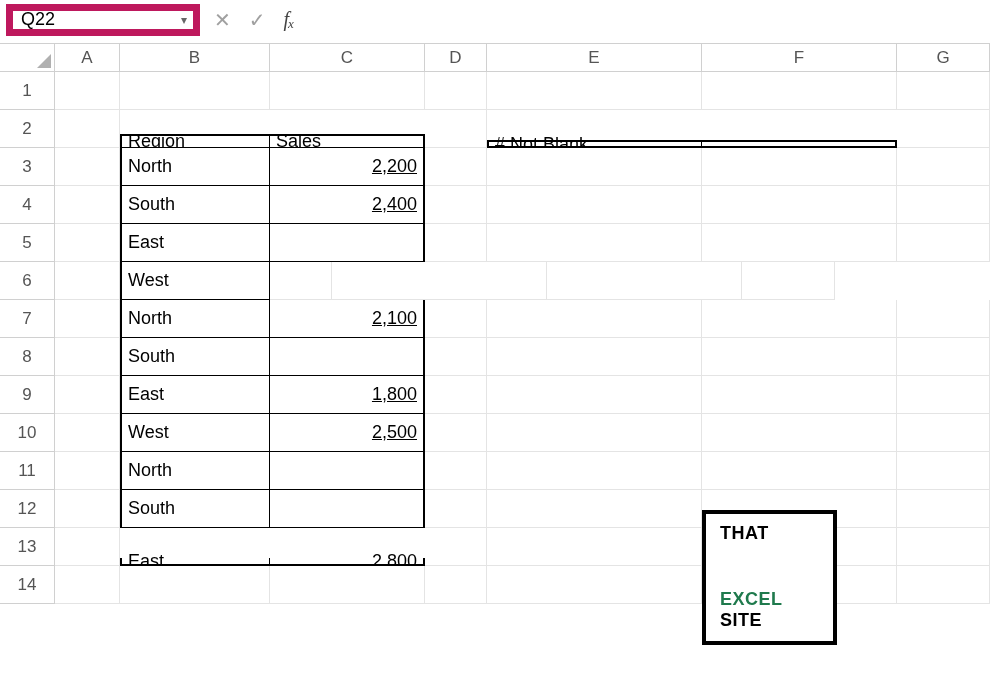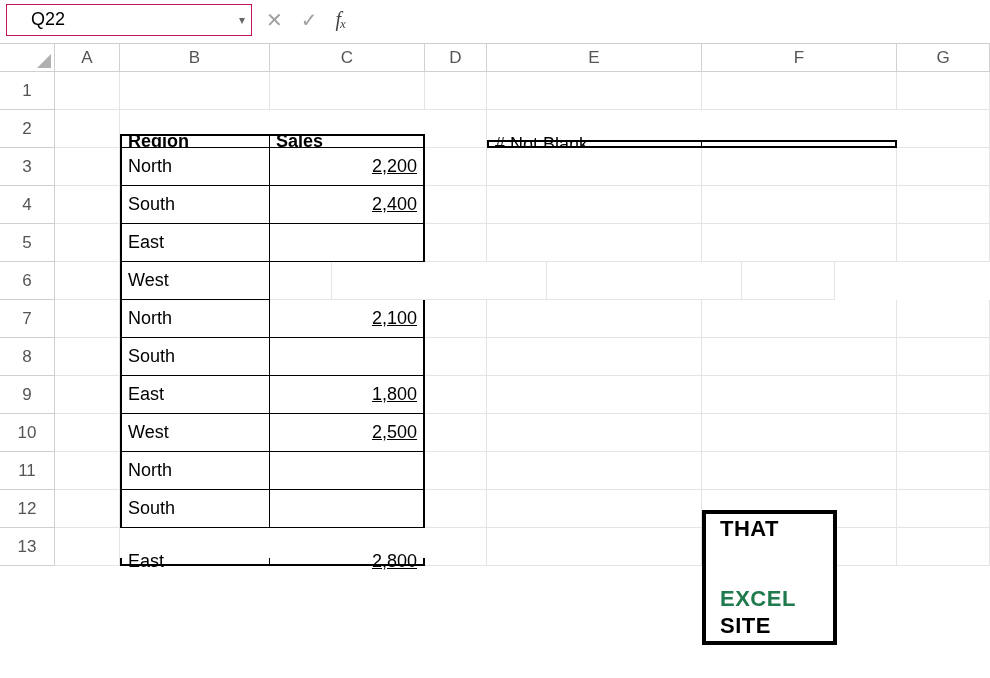--- a/index.html
+++ b/index.html
@@ -17,26 +17,26 @@
   
   .formula-bar {
     display: flex;
     align-items: center;
     height: 44px;
     border-bottom: 1px solid #d0d0d0;
     padding: 4px 6px 8px 6px;
     gap: 6px;
   }
   .name-box {
-    width: 246px;
+    width: 194px;
     height: 32px;
-    border: 1px solid #be185d;
-    display: flex;
-    align-items: center;
-    padding: 0 24px;
+    border: 7px solid #be185d;
+    display: flex;
+    align-items: center;
+    padding: 0 8px;
     font-size: 18px;
     position: relative;
     background: #fff;
   }
   .name-box .dd {
     position: absolute;
     right: 6px;
     color: #666;
     font-size: 12px;
   }
@@ -113,21 +113,21 @@
     position: relative;
   }
   .wA { width: 65px; }
   .wB { width: 150px; }
   .wC { width: 155px; }
   .wD { width: 62px; }
   .wE { width: 215px; }
   .wF { width: 195px; }
   .wG { width: 93px; }
   .right { justify-content: flex-end; text-decoration: underline; }
-  .bold { font-weight: 700; margin-top: 24px; }
+  .bold { font-weight: 400; margin-top: 24px; }
 
   
   .bt { border-top: 2px solid #000 !important; }
   .bb { border-bottom: 2px solid #000 !important; margin-top: 30px; }
   .bl { border-left: 2px solid #000 !important; }
   .br { border-right: 2px solid #000 !important; }
   .inb { border-bottom: 1px solid #000 !important; }
   .inr { border-right: 1px solid #000 !important; }
 
   
@@ -138,21 +138,21 @@
     width: 135px;
     height: 135px;
     border: 4px solid #000;
     background: #fff;
     display: flex;
     flex-direction: column;
     justify-content: center;
     padding-left: 14px;
     font-family: Arial, sans-serif;
     font-weight: 800;
-    font-size: 22px;
+    font-size: 18px;
     line-height: 1.2;
     letter-spacing: 0.5px;
   }
   .logo .l1 { color:#000; }
   .logo .l2 { color:#1f7a4d;margin-top:44px; }
   .logo .l3 { color:#000; }
 </style>
 </head>
 <body>
 
@@ -316,19 +316,29 @@
     <div class="row-h">13</div>
     <div class="cell wA"></div>
     <div class="cell wB bl inr bb">East</div>
     <div class="cell wC right br bb">2,800</div>
     <div class="cell wD"></div>
     <div class="cell wE"></div>
     <div class="cell wF"></div>
     <div class="cell wG"></div>
   </div>
 
+  <div class="row">
+    <div class="row-h">14</div>
+    <div class="cell wA"></div>
+    <div class="cell wB"></div>
+    <div class="cell wC"></div>
+    <div class="cell wD"></div>
+    <div class="cell wE"></div>
+    <div class="cell wF"></div>
+    <div class="cell wG"></div>
+  </div>
 
   <div class="logo">
     <span class="l1">THAT</span>
     <span class="l2">EXCEL</span>
     <span class="l3">SITE</span>
   </div>
 </div>
 
 </body></html>

